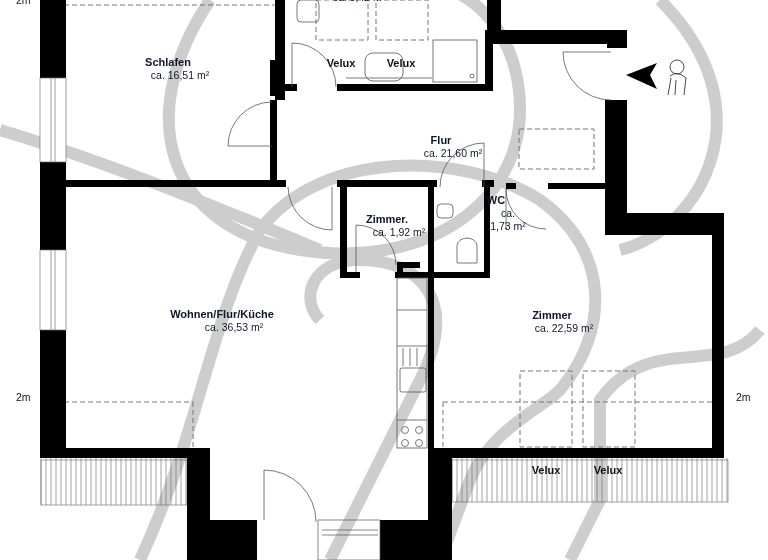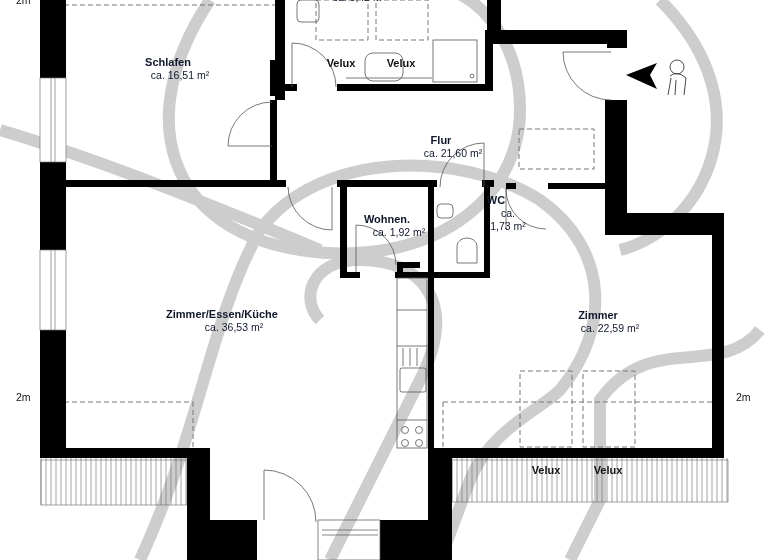--- a/index.html
+++ b/index.html
@@ -245,33 +245,33 @@
   <span class="area">ca. 16,51 m²</span>
 </div>
 <div class="lbl" style="left:347px; top:-9px;">
   <span class="area">ca. 5,42 m²</span>
 </div>
 <div class="lbl" style="left:441px; top:134px;">
   <span class="name">Flur</span>
   <span class="area">ca. 21,60 m²</span>
 </div>
 <div class="lbl" style="left:387px; top:213px;">
-  <span class="name">Wohnen.</span>
+  <span class="name">Zimmer.</span>
   <span class="area">ca. 1,92 m²</span>
 </div>
 <div class="lbl" style="left:467px; top:194px;margin-left:29px;">
   <span class="name">WC</span>
   <span class="area">ca.</span>
   <span class="area">1,73 m²</span>
 </div>
 <div class="lbl" style="left:222px; top:308px;">
-  <span class="name">Zimmer/Essen/Küche</span>
+  <span class="name">Wohnen/Flur/Küche</span>
   <span class="area">ca. 36,53 m²</span>
 </div>
-<div class="lbl" style="left:598px; top:309px;">
+<div class="lbl" style="left:552px; top:309px;">
   <span class="name">Zimmer</span>
   <span class="area">ca. 22,59 m²</span>
 </div>
 
 <span class="velux" style="left:341px; top:23px;">Velux</span>
 <span class="velux" style="left:401px; top:23px;">Velux</span>
 <span class="velux" style="left:546px; top:430px;">Velux</span>
 <span class="velux" style="left:608px; top:430px;">Velux</span>
 
 <span class="dim" style="left:16px; top:-6px;">2m</span>

